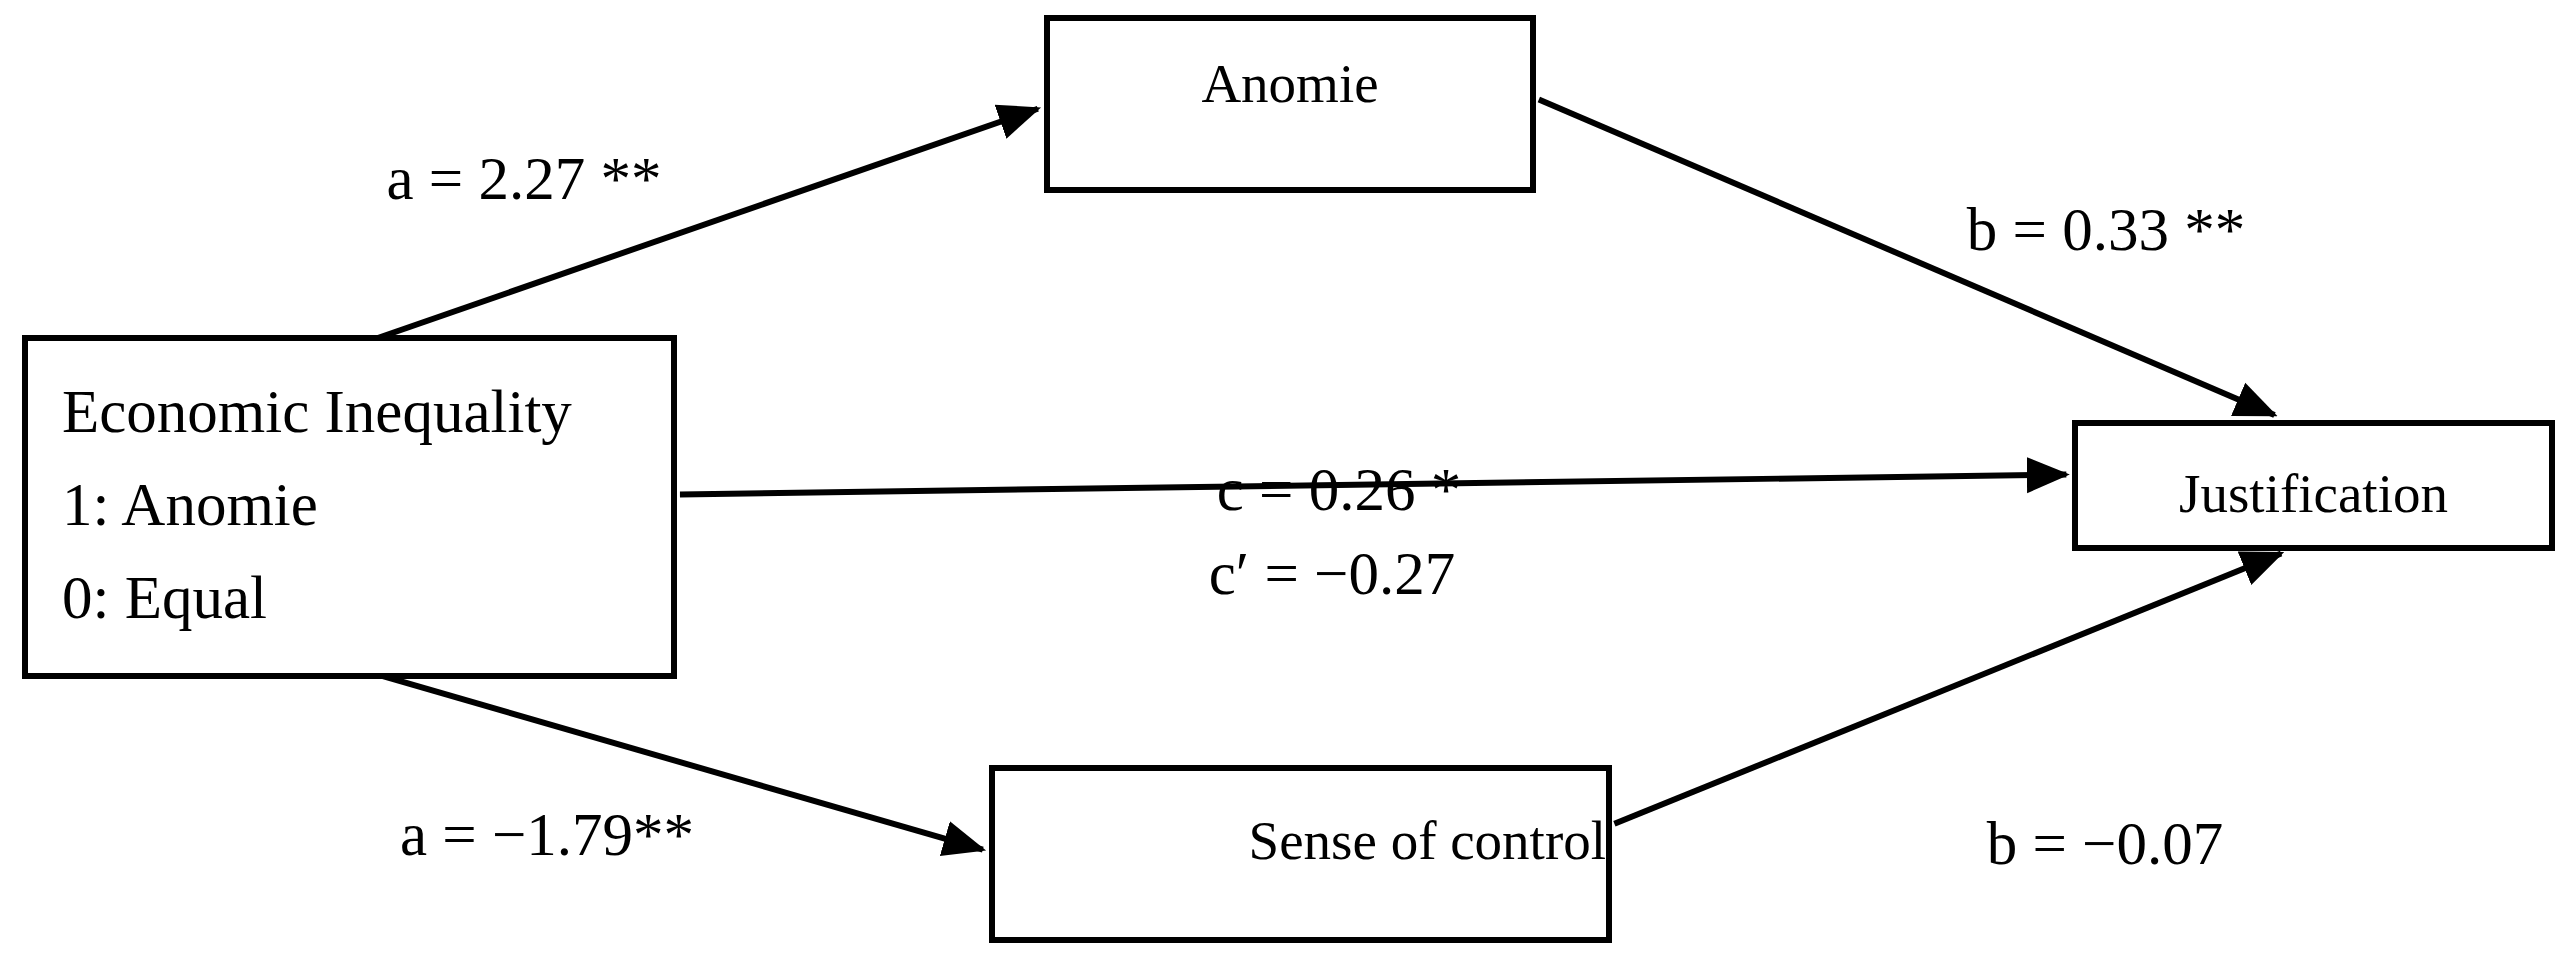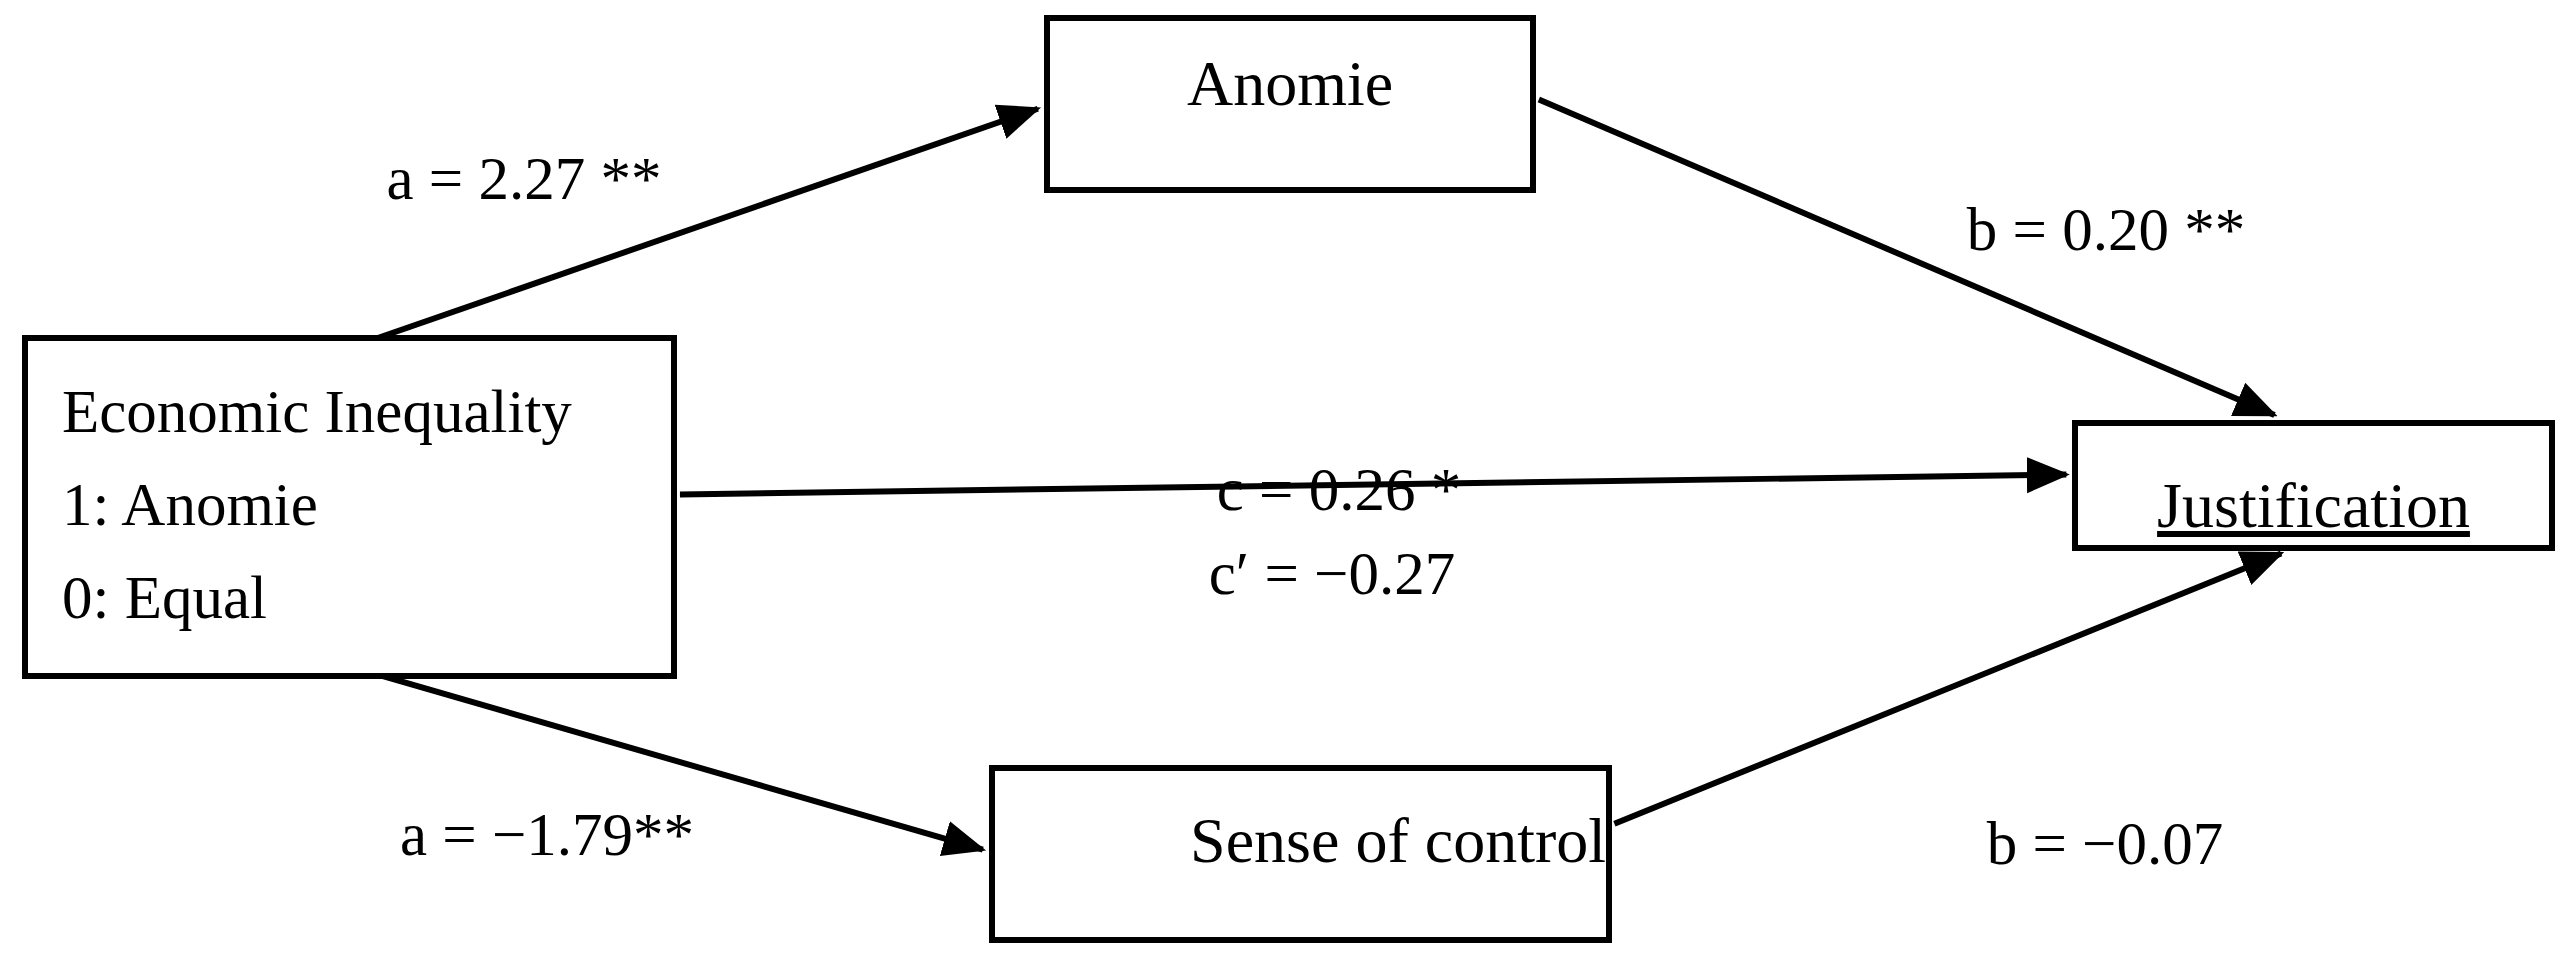--- a/index.html
+++ b/index.html
@@ -26,21 +26,21 @@
   .node {
     position: absolute;
     box-sizing: border-box;
     border: 6px solid #000000;
     background: #ffffff;
     display: flex;
     align-items: center;
     justify-content: center;
   }
   .node-label {
-    font-size: 64px;
+    font-size: 55px;
     line-height: 1;
     white-space: nowrap;
     position: relative;
   }
   
   .node-ei {
     left: 22px;
     top: 335px;
     width: 655px;
     height: 344px;
@@ -61,21 +61,21 @@
     width: 492px;
     height: 178px;
   }
   .node-anomie .node-label { top: -20px; }
   .node-justification {
     left: 2072px;
     top: 420px;
     width: 483px;
     height: 131px;
   }
-  .node-justification .node-label { top: 20px; text-decoration: underline; }
+  .node-justification .node-label { top: 8px; }
   .node-soc {
     left: 989px;
     top: 765px;
     width: 623px;
     height: 178px;
     justify-content: flex-end;
   }
   .node-soc .node-label { top: -13.3px; }
 
   .path-label {
@@ -129,20 +129,20 @@
 
   <div class="node node-justification">
     <span class="node-label">Justification</span>
   </div>
 
   <div class="node node-soc">
     <span class="node-label">Sense of control</span>
   </div>
 
   <div class="path-label lbl-a-top">a = 2.27 **</div>
-  <div class="path-label lbl-b-top">b = 0.20 **</div>
+  <div class="path-label lbl-b-top">b = 0.33 **</div>
   <div class="path-label lbl-c">c = 0.26 *</div>
   <div class="path-label lbl-c-prime">c′ = −0.27</div>
   <div class="path-label lbl-a-bottom">a = −1.79**</div>
   <div class="path-label lbl-b-bottom">b = −0.07</div>
 
 </div>
 
 
 </body></html>

